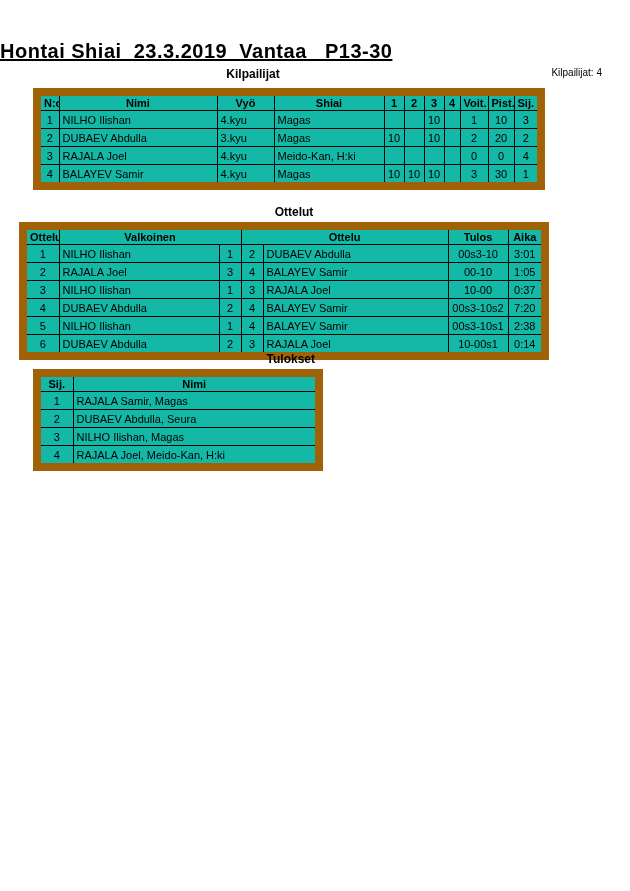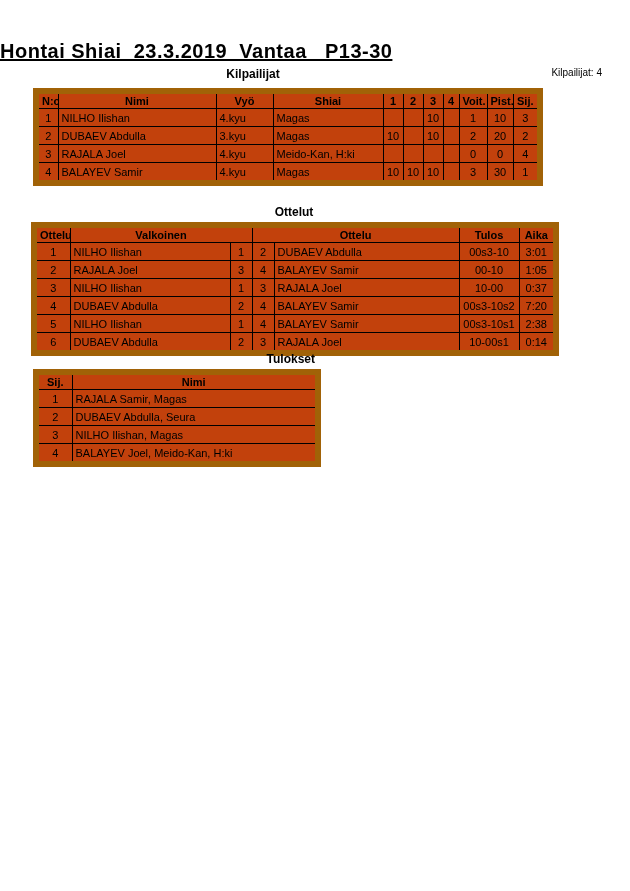--- a/index.html
+++ b/index.html
@@ -38,25 +38,25 @@
     white-space: pre;
   }
   #h-competitors { top: 67px;  left: 36px; width: 434px; }
   #h-matches     { top: 205px; left: 33px; width: 522px; }
   #h-results     { top: 352px; left: 33px; width: 282px; text-align: right; }
 
   table {
     border-collapse: collapse;
     table-layout: fixed;
     position: absolute;
-    border: 6px solid #a16207;
-    background: #c2410c;
+    border: 8px solid #a16207;
+    background: #14b8a6;
   }
   #t-competitors { top: 88px;  left: 33px; width: 504px; }
-  #t-matches     { top: 222px; left: 31px; width: 522px; }
+  #t-matches     { top: 222px; left: 19px; width: 522px; }
   #t-results     { top: 369px; left: 33px; width: 282px; }
 
   th, td {
     border: 1px solid #000;
     font-size: 11px;
     padding: 1px 3px;
     overflow: hidden;
     white-space: nowrap;
   }
   th { font-weight: bold; height: 12px; text-align: center; }
@@ -259,18 +259,18 @@
       <tr>
         <td class="c">2</td>
         <td class="l">DUBAEV Abdulla, Seura</td>
       </tr>
       <tr>
         <td class="c">3</td>
         <td class="l">NILHO Ilishan, Magas</td>
       </tr>
       <tr>
         <td class="c">4</td>
-        <td class="l">BALAYEV Joel, Meido-Kan, H:ki</td>
+        <td class="l">RAJALA Joel, Meido-Kan, H:ki</td>
       </tr>
     </tbody>
   </table>
 
 </div>
 
 </body></html>

